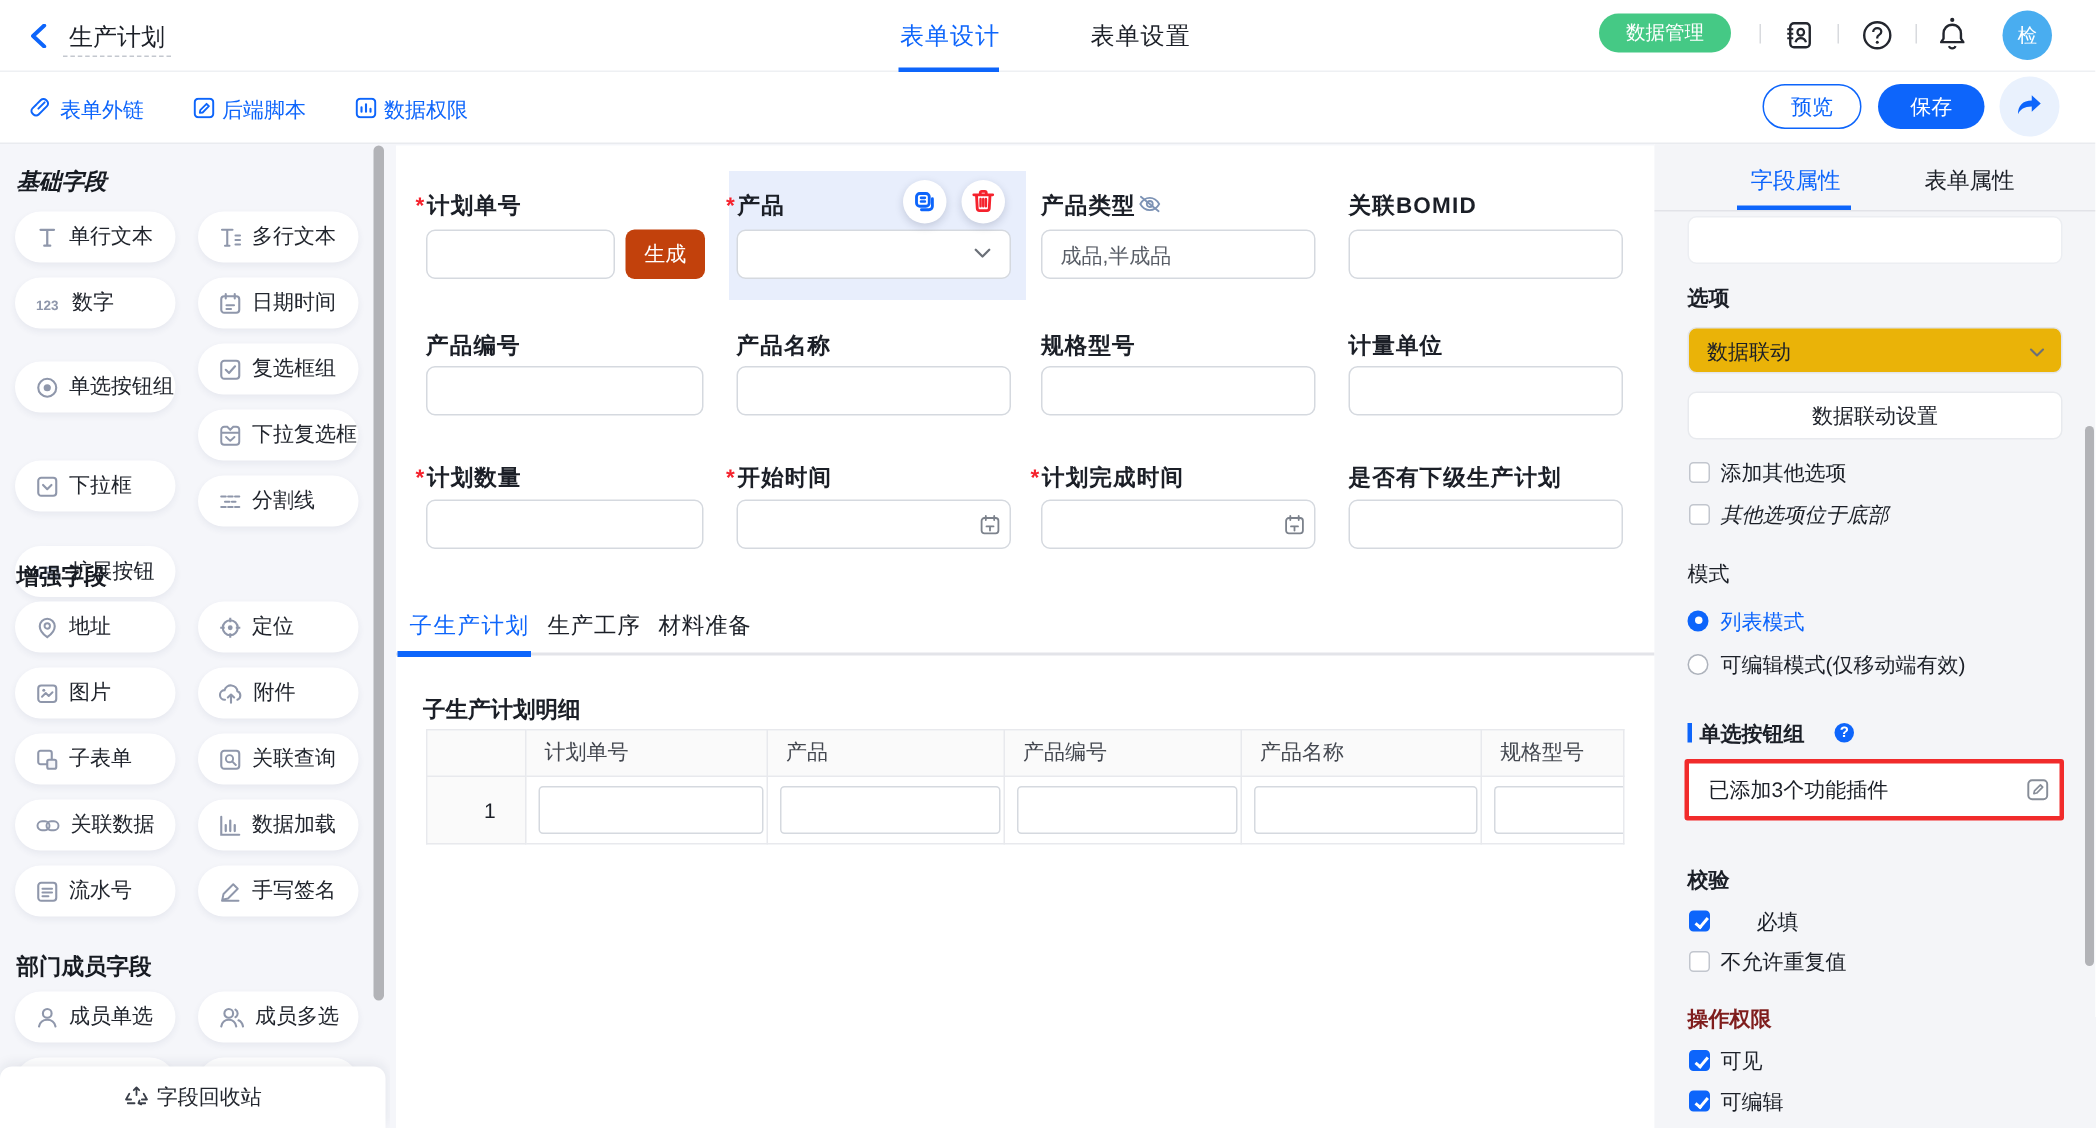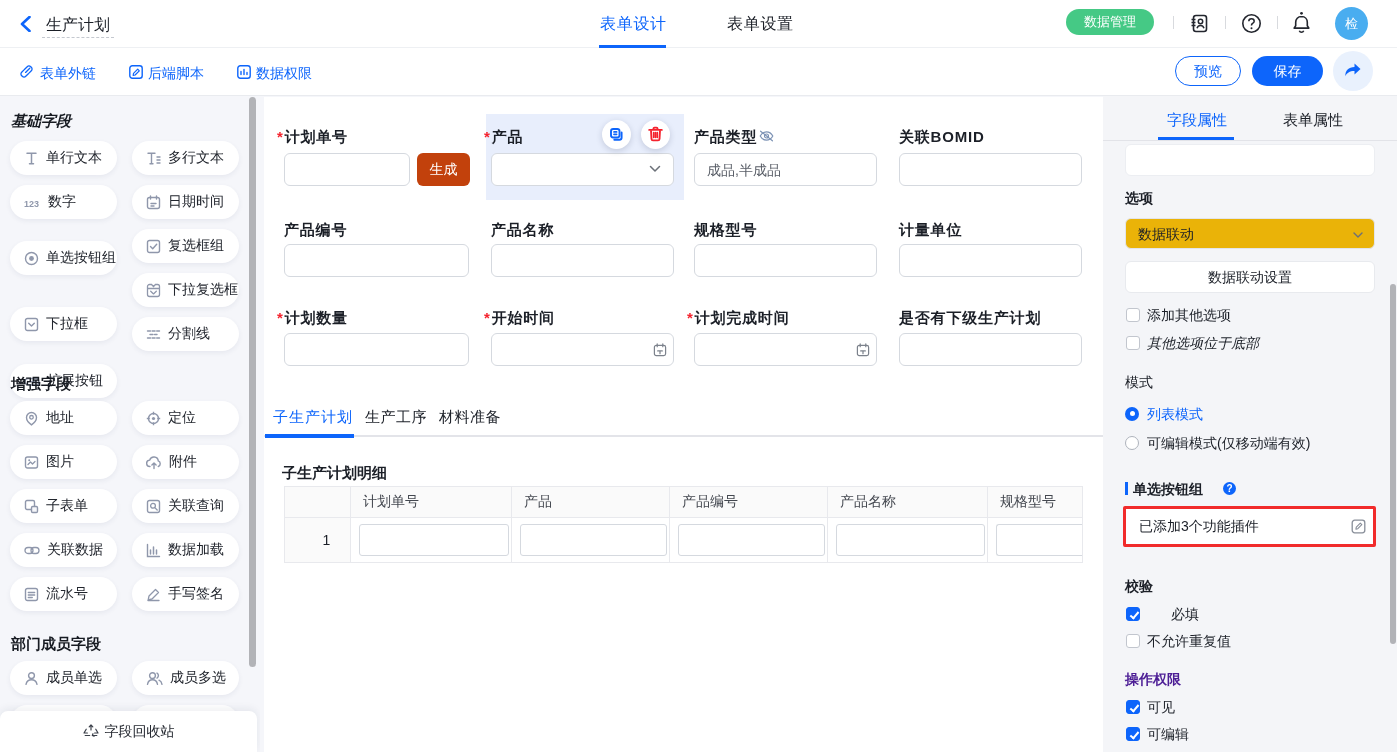--- a/index.html
+++ b/index.html
@@ -312,20 +312,20 @@
     <svg style="position:absolute;right:7px;top:10px;" width="15" height="15" viewBox="0 0 15 15">
         <rect x="1.2" y="1.2" width="12.6" height="12.6" rx="2.5" fill="none" stroke="#878d98" stroke-width="1.3"></rect>
         <path d="M9.3 4.2l1.5 1.5-4 4-1.9 0.4 0.4-1.9z" fill="none" stroke="#878d98" stroke-width="1.1" stroke-linejoin="round"></path>
       </svg>
   </div>
   <div class="abs" style="left:22px;top:482px;font-size:14px;font-weight:bold;color:#1b1f27;">校验</div>
   <div class="cb on" style="left:23px;top:511px;"></div>
   <div class="cblab" style="left:44px;top:510px;margin-left:24px;">必填</div>
   <div class="cb" style="left:23px;top:538px;"></div>
   <div class="cblab" style="left:44px;top:537px;">不允许重复值</div>
-  <div class="abs" style="left:22px;top:575px;font-size:14px;font-weight:bold;color:#4c1d95;font-family:Liberation Mono, monospace;">操作权限</div>
+  <div class="abs" style="left:22px;top:575px;font-size:14px;font-weight:bold;color:#7f1d1d;font-family:Liberation Mono, monospace;">操作权限</div>
   <div class="cb on" style="left:23px;top:604px;"></div>
   <div class="cblab" style="left:44px;top:603px;">可见</div>
   <div class="cb on" style="left:23px;top:631px;"></div>
   <div class="cblab" style="left:44px;top:630px;">可编辑</div>
 </div>
 <div class="thumb" style="left:249px;top:97px;width:7px;height:570px;z-index:6;"></div>
 <div class="thumb" style="left:1390px;top:284px;width:6px;height:360px;z-index:6;"></div>
 
 </body></html>

